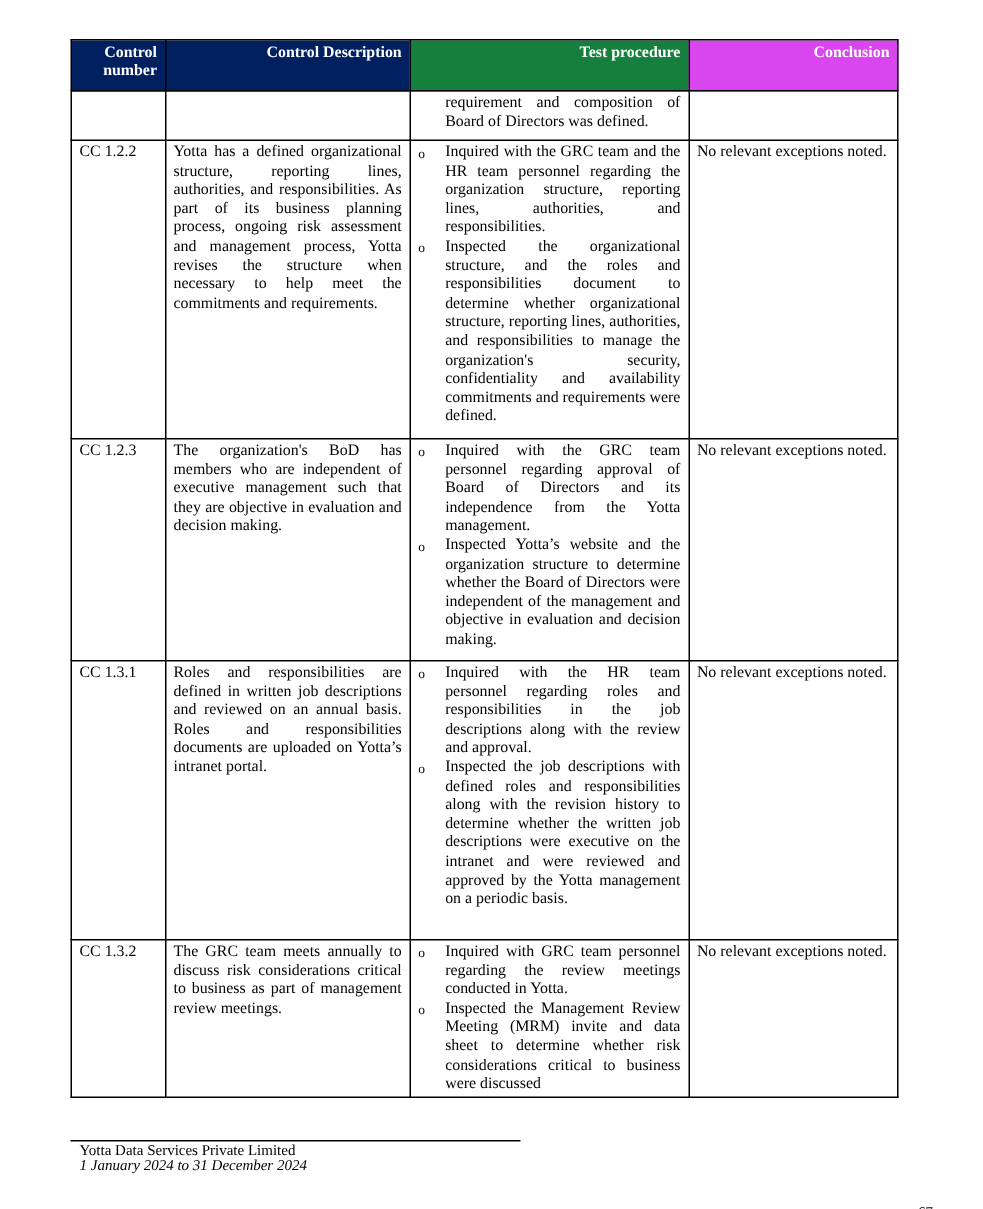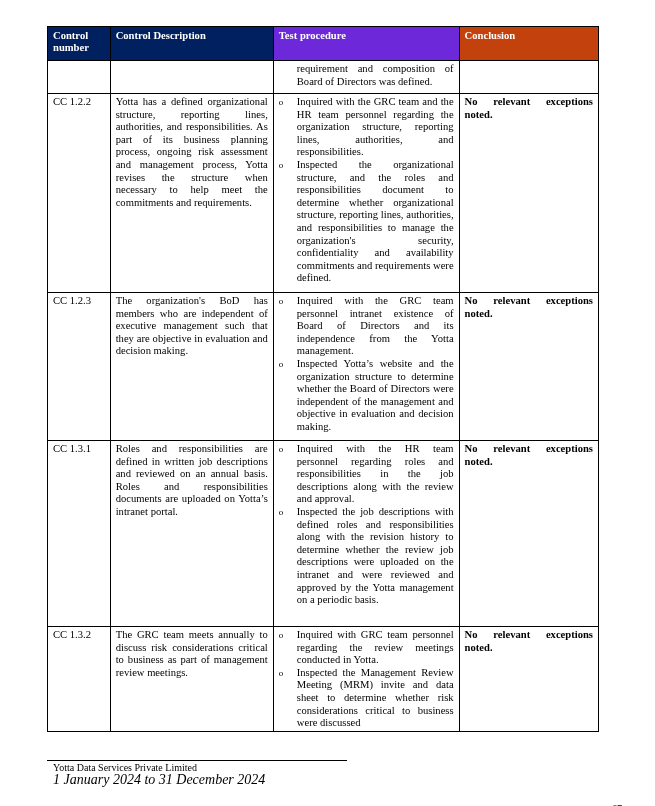--- a/index.html
+++ b/index.html
@@ -1,53 +1,53 @@
 <!DOCTYPE html>
 <html><head>
 <meta charset="utf-8">
 <style>
   html, body { margin: 0; padding: 0; background: #ffffff; }
   body { width: 655px; height: 806px; position: relative; overflow: hidden;
          font-family: "Liberation Serif", serif; color: #000; }
   .table { position: absolute; left: 47px; top: 26px; width: 552px;
            border-collapse: collapse; table-layout: fixed; font-size: 10.6px; line-height: 12.6px; }
   .table td, .table th { border: 1px solid #000; vertical-align: top; padding: 2px 5px 1px 5px; }
-  .table th { background: #002060; color: #fff; font-weight: bold; text-align: left;
+  .table th { background: #002060; color: #fff; font-weight: bold; text-align: right;
               padding: 3px 5px 2px 5px; height: 28px; line-height: 12.4px; }
   .col1 { width: 58px; }
   .col2 { width: 151px; }
   .col3 { width: 172px; }
   .col4 { width: 129px; }
   .just { text-align: justify; margin-top: 31px; }
   ul.bul { list-style: none; margin: 0; padding: 0; }
   ul.bul li { position: relative; padding-left: 18px; text-align: justify; }
   ul.bul li .bullet { position: absolute; left: 0; top: 0; font-size: 9px; }
   .cont { padding-left: 23px !important; text-align: justify; }
-  .concl { text-align: justify; text-align-last: left; font-weight: bold; }
+  .concl { text-align: justify; text-align-last: left; }
   .rule { position: absolute; left: 47px; top: 760px; width: 300px; border-top: 1px solid #000; }
   .foot1 { position: absolute; left: 53px; top: 762px; font-size: 10px; }
-  .foot2 { position: absolute; left: 53px; top: 772px; font-size: 14px; font-style: italic; }
+  .foot2 { position: absolute; left: 53px; top: 772px; font-size: 10px; font-style: italic; }
   .pagenum { position: absolute; left: 612px; top: 803px; font-size: 10px; }
 </style>
 </head>
 <body>
 
 <table class="table">
   <colgroup>
     <col class="col1">
       <col class="col2">
       <col class="col3">
       <col class="col4">
   </colgroup>
   <thead>
     <tr>
       <th style="background: rgb(0, 32, 96); color: rgb(255, 255, 255);">Control number</th>
       <th style="background: rgb(0, 32, 96); color: rgb(255, 255, 255); margin-left: 12px;">Control Description</th>
-      <th style="background: #6d28d9; color: rgb(255, 255, 255);">Test procedure</th>
-      <th style="background: #c2410c; color: rgb(255, 255, 255);">Conclusion</th>
+      <th style="background: #15803d; color: rgb(255, 255, 255);">Test procedure</th>
+      <th style="background: #d946ef; color: rgb(255, 255, 255);">Conclusion</th>
     </tr>
   </thead>
   <tbody>
     <tr style="height:33px">
       <td></td>
       <td></td>
       <td class="cont">requirement and composition of Board of Directors was defined.</td>
       <td></td>
     </tr>
 
@@ -61,34 +61,34 @@
         </ul>
       </td>
       <td class="concl">No relevant exceptions noted.</td>
     </tr>
 
     <tr style="height:148px">
       <td>CC 1.2.3</td>
       <td class="just">The organization's BoD has members who are independent of executive management such that they are objective in evaluation and decision making.</td>
       <td>
         <ul class="bul">
-          <li><span class="bullet">o</span><span>Inquired with the GRC team personnel intranet existence of Board of Directors and its independence from the Yotta management.</span></li>
+          <li><span class="bullet">o</span><span>Inquired with the GRC team personnel regarding approval of Board of Directors and its independence from the Yotta management.</span></li>
           <li><span class="bullet">o</span><span>Inspected Yotta’s website and the organization structure to determine whether the Board of Directors were independent of the management and objective in evaluation and decision making.</span></li>
         </ul>
       </td>
       <td class="concl">No relevant exceptions noted.</td>
     </tr>
 
     <tr style="height:186px">
       <td>CC 1.3.1</td>
       <td class="just">Roles and responsibilities are defined in written job descriptions and reviewed on an annual basis. Roles and responsibilities documents are uploaded on Yotta’s intranet portal.</td>
       <td>
         <ul class="bul">
           <li><span class="bullet">o</span><span>Inquired with the HR team personnel regarding roles and responsibilities in the job descriptions along with the review and approval.</span></li>
-          <li><span class="bullet">o</span><span>Inspected the job descriptions with defined roles and responsibilities along with the revision history to determine whether the review job descriptions were uploaded on the intranet and were reviewed and approved by the Yotta management on a periodic basis.</span></li>
+          <li><span class="bullet">o</span><span>Inspected the job descriptions with defined roles and responsibilities along with the revision history to determine whether the written job descriptions were executive on the intranet and were reviewed and approved by the Yotta management on a periodic basis.</span></li>
         </ul>
       </td>
       <td class="concl">No relevant exceptions noted.</td>
     </tr>
 
     <tr style="height:103px">
       <td>CC 1.3.2</td>
       <td class="just">The GRC team meets annually to discuss risk considerations critical to business as part of management review meetings.</td>
       <td>
         <ul class="bul">

